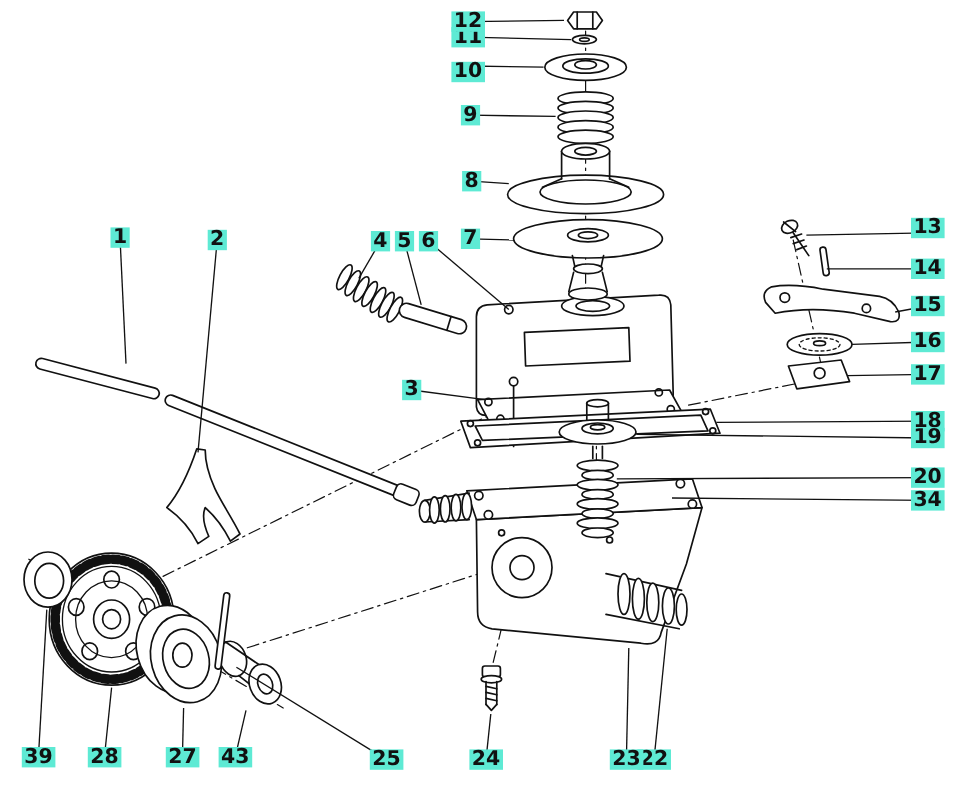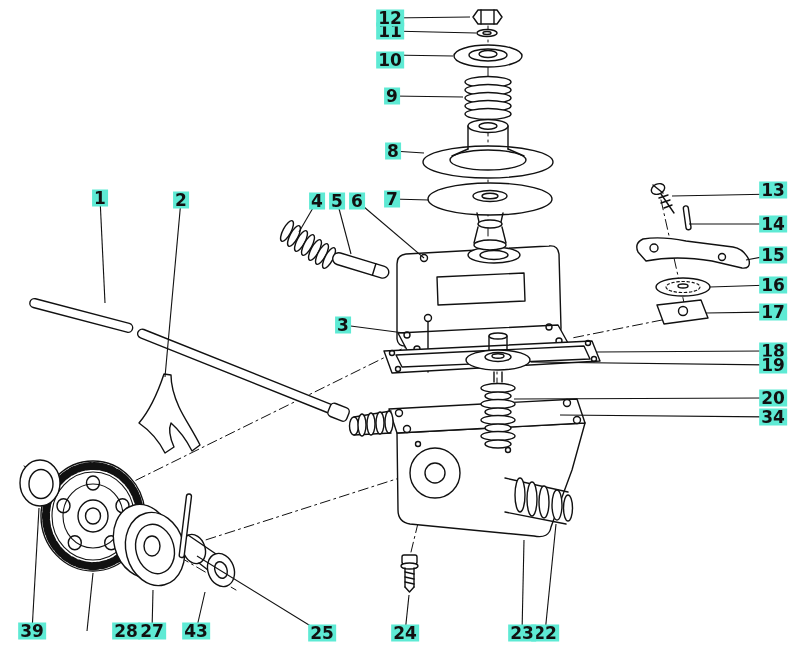--- a/index.html
+++ b/index.html
@@ -313,16 +313,16 @@
       <span class="callout" style="left: 773px; top: 351px; color: rgb(17, 17, 17);">18</span>
       <span class="callout" style="left: 773px; top: 365px; color: rgb(17, 17, 17); text-align: center;">19</span>
       <span class="callout" style="left: 773px; top: 398px; color: rgb(17, 17, 17);">20</span>
       <span class="callout" style="left: 773px; top: 417px; color: rgb(17, 17, 17);">34</span>
       <span class="callout" style="left: 545px; top: 633px; color: rgb(17, 17, 17);">22</span>
       <span class="callout" style="left: 522px; top: 633px; color: rgb(17, 17, 17);">23</span>
       <span class="callout" style="left: 405px; top: 633px; color: rgb(17, 17, 17);">24</span>
       <span class="callout" style="left: 322px; top: 633px; color: rgb(17, 17, 17);">25</span>
       <span class="callout" style="left: 196px; top: 631px; color: rgb(17, 17, 17);">43</span>
       <span class="callout" style="left: 152px; top: 631px; color: rgb(17, 17, 17);">27</span>
-      <span class="callout" style="left: 87px; top: 631px; color: rgb(17, 17, 17); margin-left: 39px;">28</span>
+      <span class="callout" style="left: 87px; top: 631px; color: rgb(17, 17, 17);">28</span>
       <span class="callout" style="left: 32px; top: 631px; color: rgb(17, 17, 17);">39</span>
     </div>
 </div>
 
 </body></html>

